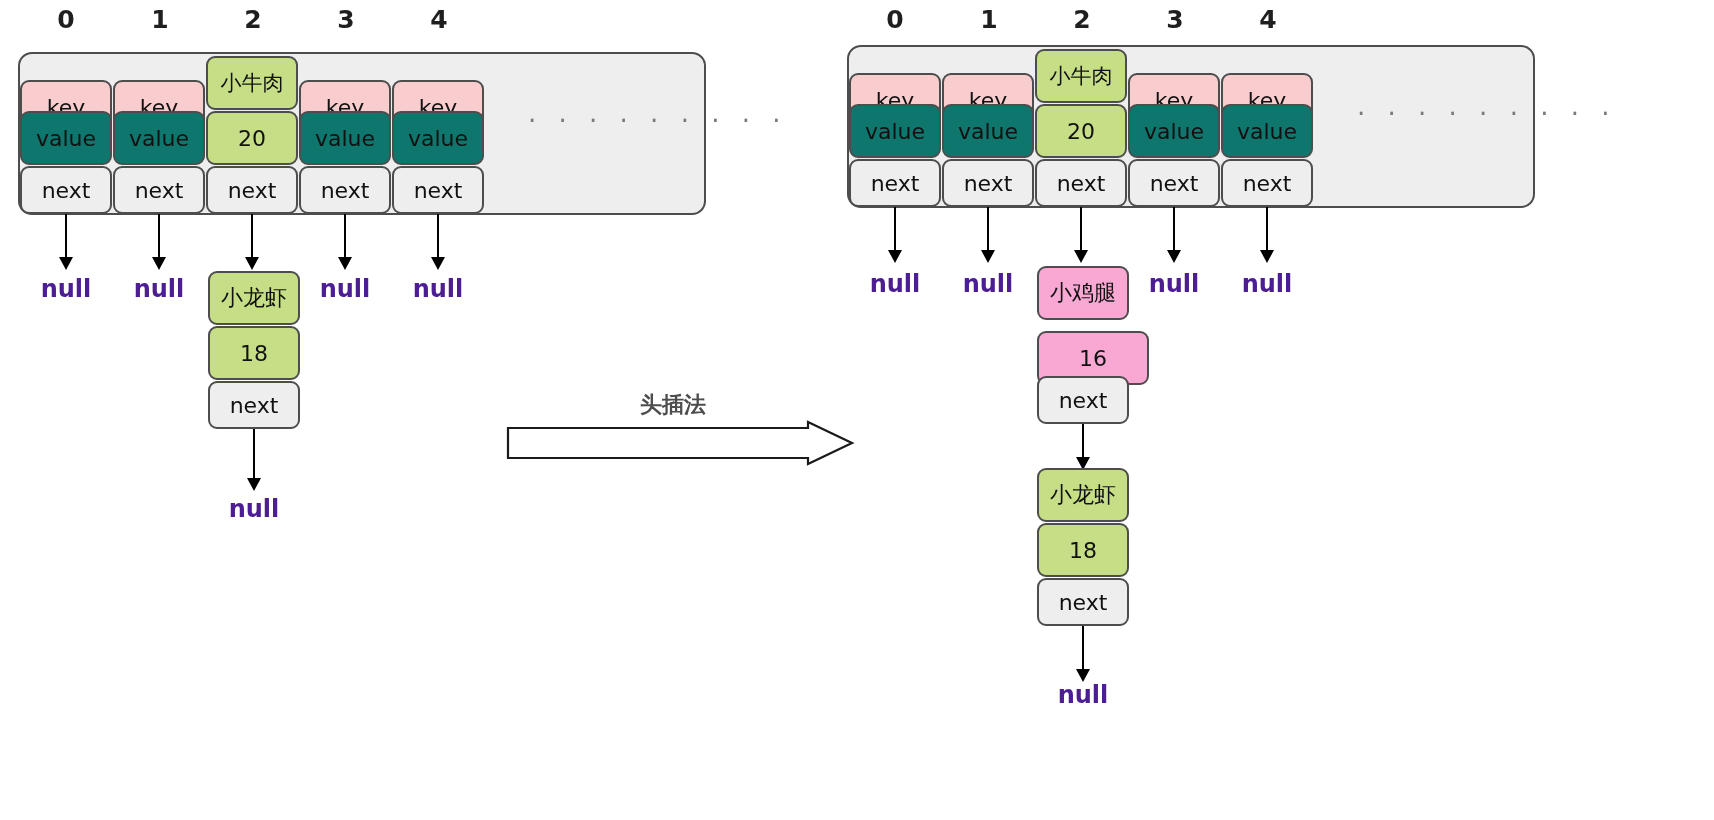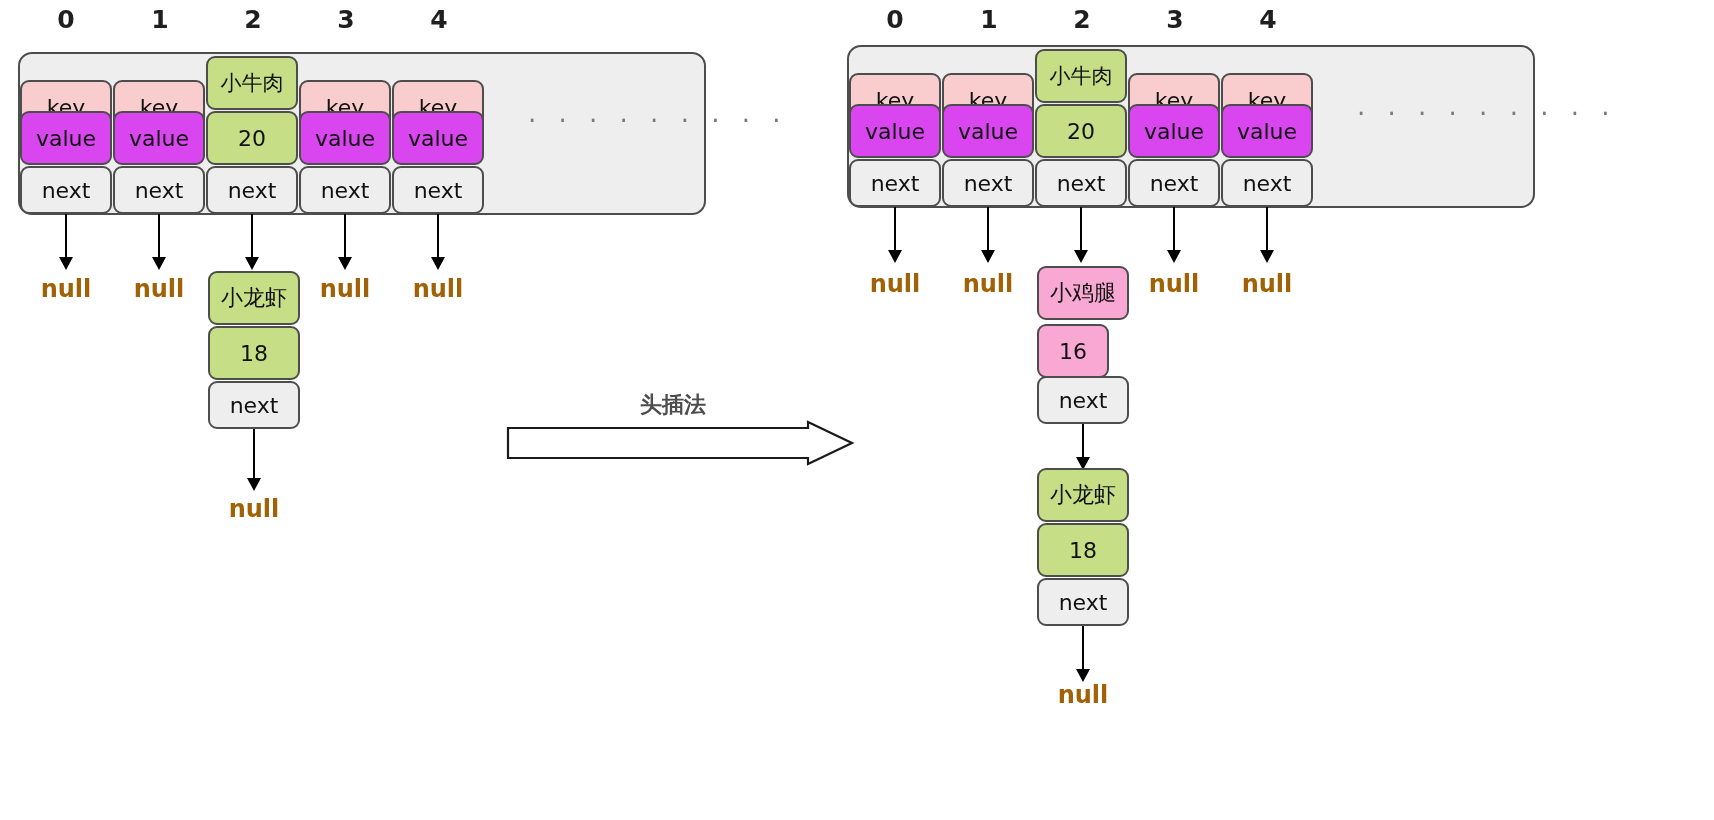--- a/index.html
+++ b/index.html
@@ -29,21 +29,21 @@
   
   .cell{
     position:absolute;box-sizing:border-box;
     border:2px solid #4d4d4d;border-radius:9px;
     display:flex;align-items:center;justify-content:center;
     font-size:22px;color:#111111;
     font-family:"DejaVu Sans","Liberation Sans",sans-serif;
   }
   .cell.cjk{font-size:21px;}
   .c-key{background:#f9cdce;margin-top:24px;}
-  .c-val{background:#d946ef;}
+  .c-val{background:#0f766e;}
   .c-next{background:#eeeeee;}
   .c-green{background:#c6df86;}
   .c-orange{background:#f9a8d4;}
 
   
   .node-cell{
     position:absolute;box-sizing:border-box;
     border:2px solid #4d4d4d;border-radius:9px;
     display:flex;align-items:center;justify-content:center;
     font-size:22px;color:#111111;
@@ -57,21 +57,21 @@
   }
   .arrow .head{
     position:absolute;left:50%;bottom:0;margin-left:-7px;
     width:0;height:0;border-left:7px solid transparent;
     border-right:7px solid transparent;border-top:13px solid #000000;
   }
 
   
   .nullbl{
     position:absolute;width:100px;text-align:center;
-    font-size:24px;font-weight:700;color:#a16207;
+    font-size:24px;font-weight:700;color:#4c1d95;
   }
 
   
   .trans-label{
     position:absolute;text-align:center;font-size:22px;font-weight:700;
     color:#4d4d4d;width:240px;
   }
   .big-arrow{position:absolute;}
 </style>
 </head>
@@ -200,21 +200,21 @@
     <div class="cell c-key" style="left:1221px;top:49px;width:92px;height:54px;">key</div>
     <div class="cell c-val" style="left:1221px;top:104px;width:92px;height:54px;">value</div>
     <div class="cell c-next" style="left:1221px;top:159px;width:92px;height:48px;">next</div>
     <div class="arrow" style="left:1247px;top:207px;width:40px;height:56px;">
       <div class="shaft" style="height:44px;"></div>
         <div class="head"></div>
     </div>
     <div class="nullbl" style="left:1217px;top:270px;">null</div>
 
     <div class="node-cell c-orange cjk" style="left:1037px;top:266px;width:92px;height:54px;">小鸡腿</div>
-    <div class="node-cell c-orange" style="left:1037px;top:324px;width:72px;height:54px;">16</div>
+    <div class="node-cell c-orange" style="left:1037px;top:331px;width:112px;height:54px;">16</div>
     <div class="node-cell c-next" style="left:1037px;top:376px;width:92px;height:48px;">next</div>
     <div class="arrow" style="left:1063px;top:424px;width:40px;height:46px;">
       <div class="shaft" style="height:34px;"></div>
         <div class="head"></div>
     </div>
 
     <div class="node-cell c-green cjk" style="left:1037px;top:468px;width:92px;height:54px;">小龙虾</div>
     <div class="node-cell c-green" style="left:1037px;top:523px;width:92px;height:54px;">18</div>
     <div class="node-cell c-next" style="left:1037px;top:578px;width:92px;height:48px;">next</div>
     <div class="arrow" style="left:1063px;top:626px;width:40px;height:56px;">

